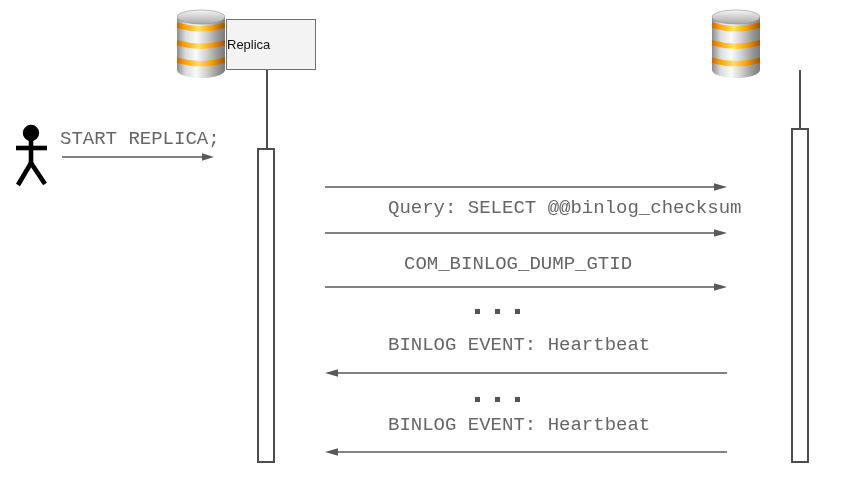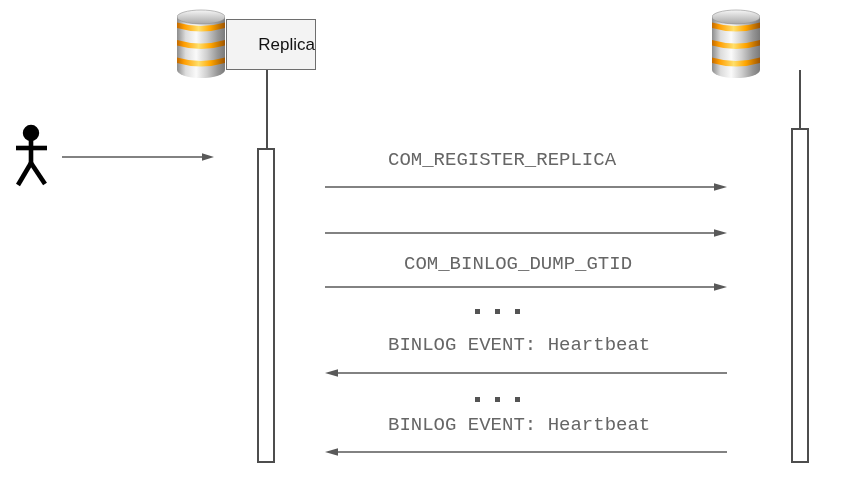--- a/index.html
+++ b/index.html
@@ -4,22 +4,22 @@
 <style>
   html,body{margin:0;padding:0;background:#fff;}
   #canvas{
     position:relative;width:868px;height:493px;background:#fff;overflow:hidden;
     font-family:"Liberation Sans",sans-serif;
   }
   .abs{position:absolute;}
   
   .pbox{
     background:#f3f3f3;border:1px solid #6e6e6e;box-sizing:border-box;
-    display:flex;align-items:center;justify-content:flex-end;
-    font-family:"Liberation Sans",sans-serif;font-size:17px;color:#111;
+    display:flex;align-items:center;justify-content:flex-start;
+    font-family:"Liberation Sans",sans-serif;font-size:13px;color:#111;
   }
   
   .lifeline{width:2px;background:#4d4d4d;}
   .activation{
     box-sizing:border-box;border:2px solid #4d4d4d;background:#fff;width:18px;
   }
   
   .msg-label{
     font-family:"Liberation Mono","DejaVu Sans Mono",monospace;
     font-size:19px;line-height:19px;color:#666;white-space:pre;
@@ -103,31 +103,32 @@
 
   <svg class="abs" style="left:10px;top:118px;" width="48" height="74" viewBox="0 0 48 74">
     <g stroke="#000" stroke-width="4.6" fill="none">
       <circle cx="21" cy="15" r="7.2" fill="#000" stroke-width="2"></circle>
       <line x1="21" y1="21" x2="21" y2="47"></line>
       <line x1="6" y1="30" x2="37" y2="30"></line>
       <line x1="21" y1="45" x2="8" y2="67"></line>
       <line x1="21" y1="45" x2="35" y2="66"></line>
     </g>
   </svg>
+  <div class="abs msg-label" style="left:60px;top:130px;">START REPLICA;</div>
   <svg class="abs" style="left:62px;top:152px;" width="153" height="10">
     <line x1="0" y1="5" x2="142" y2="5" stroke="#595959" stroke-width="1.3"></line>
     <polygon points="152,5 140,1.3 140,8.7" fill="#595959"></polygon>
   </svg>
 
-  <div class="abs msg-label" style="left:388px;top:151px;">COM_REGISTER_REPLICA</div>
   <svg class="abs" style="left:325px;top:182px;" width="402" height="10">
     <line x1="0" y1="5" x2="391" y2="5" stroke="#595959" stroke-width="1.3"></line>
     <polygon points="402,5 389,1.3 389,8.7" fill="#595959"></polygon>
   </svg>
 
+  <div class="abs msg-label" style="left:388px;top:199px;">Query: SELECT @@binlog_checksum</div>
   <svg class="abs" style="left:325px;top:228px;" width="402" height="10">
     <line x1="0" y1="5" x2="391" y2="5" stroke="#595959" stroke-width="1.3"></line>
     <polygon points="402,5 389,1.3 389,8.7" fill="#595959"></polygon>
   </svg>
 
   <div class="abs msg-label" style="left:388px;top:255px;margin-left:16px;">COM_BINLOG_DUMP_GTID</div>
   <svg class="abs" style="left:325px;top:282px;" width="402" height="10">
     <line x1="0" y1="5" x2="391" y2="5" stroke="#595959" stroke-width="1.3"></line>
     <polygon points="402,5 389,1.3 389,8.7" fill="#595959"></polygon>
   </svg>

